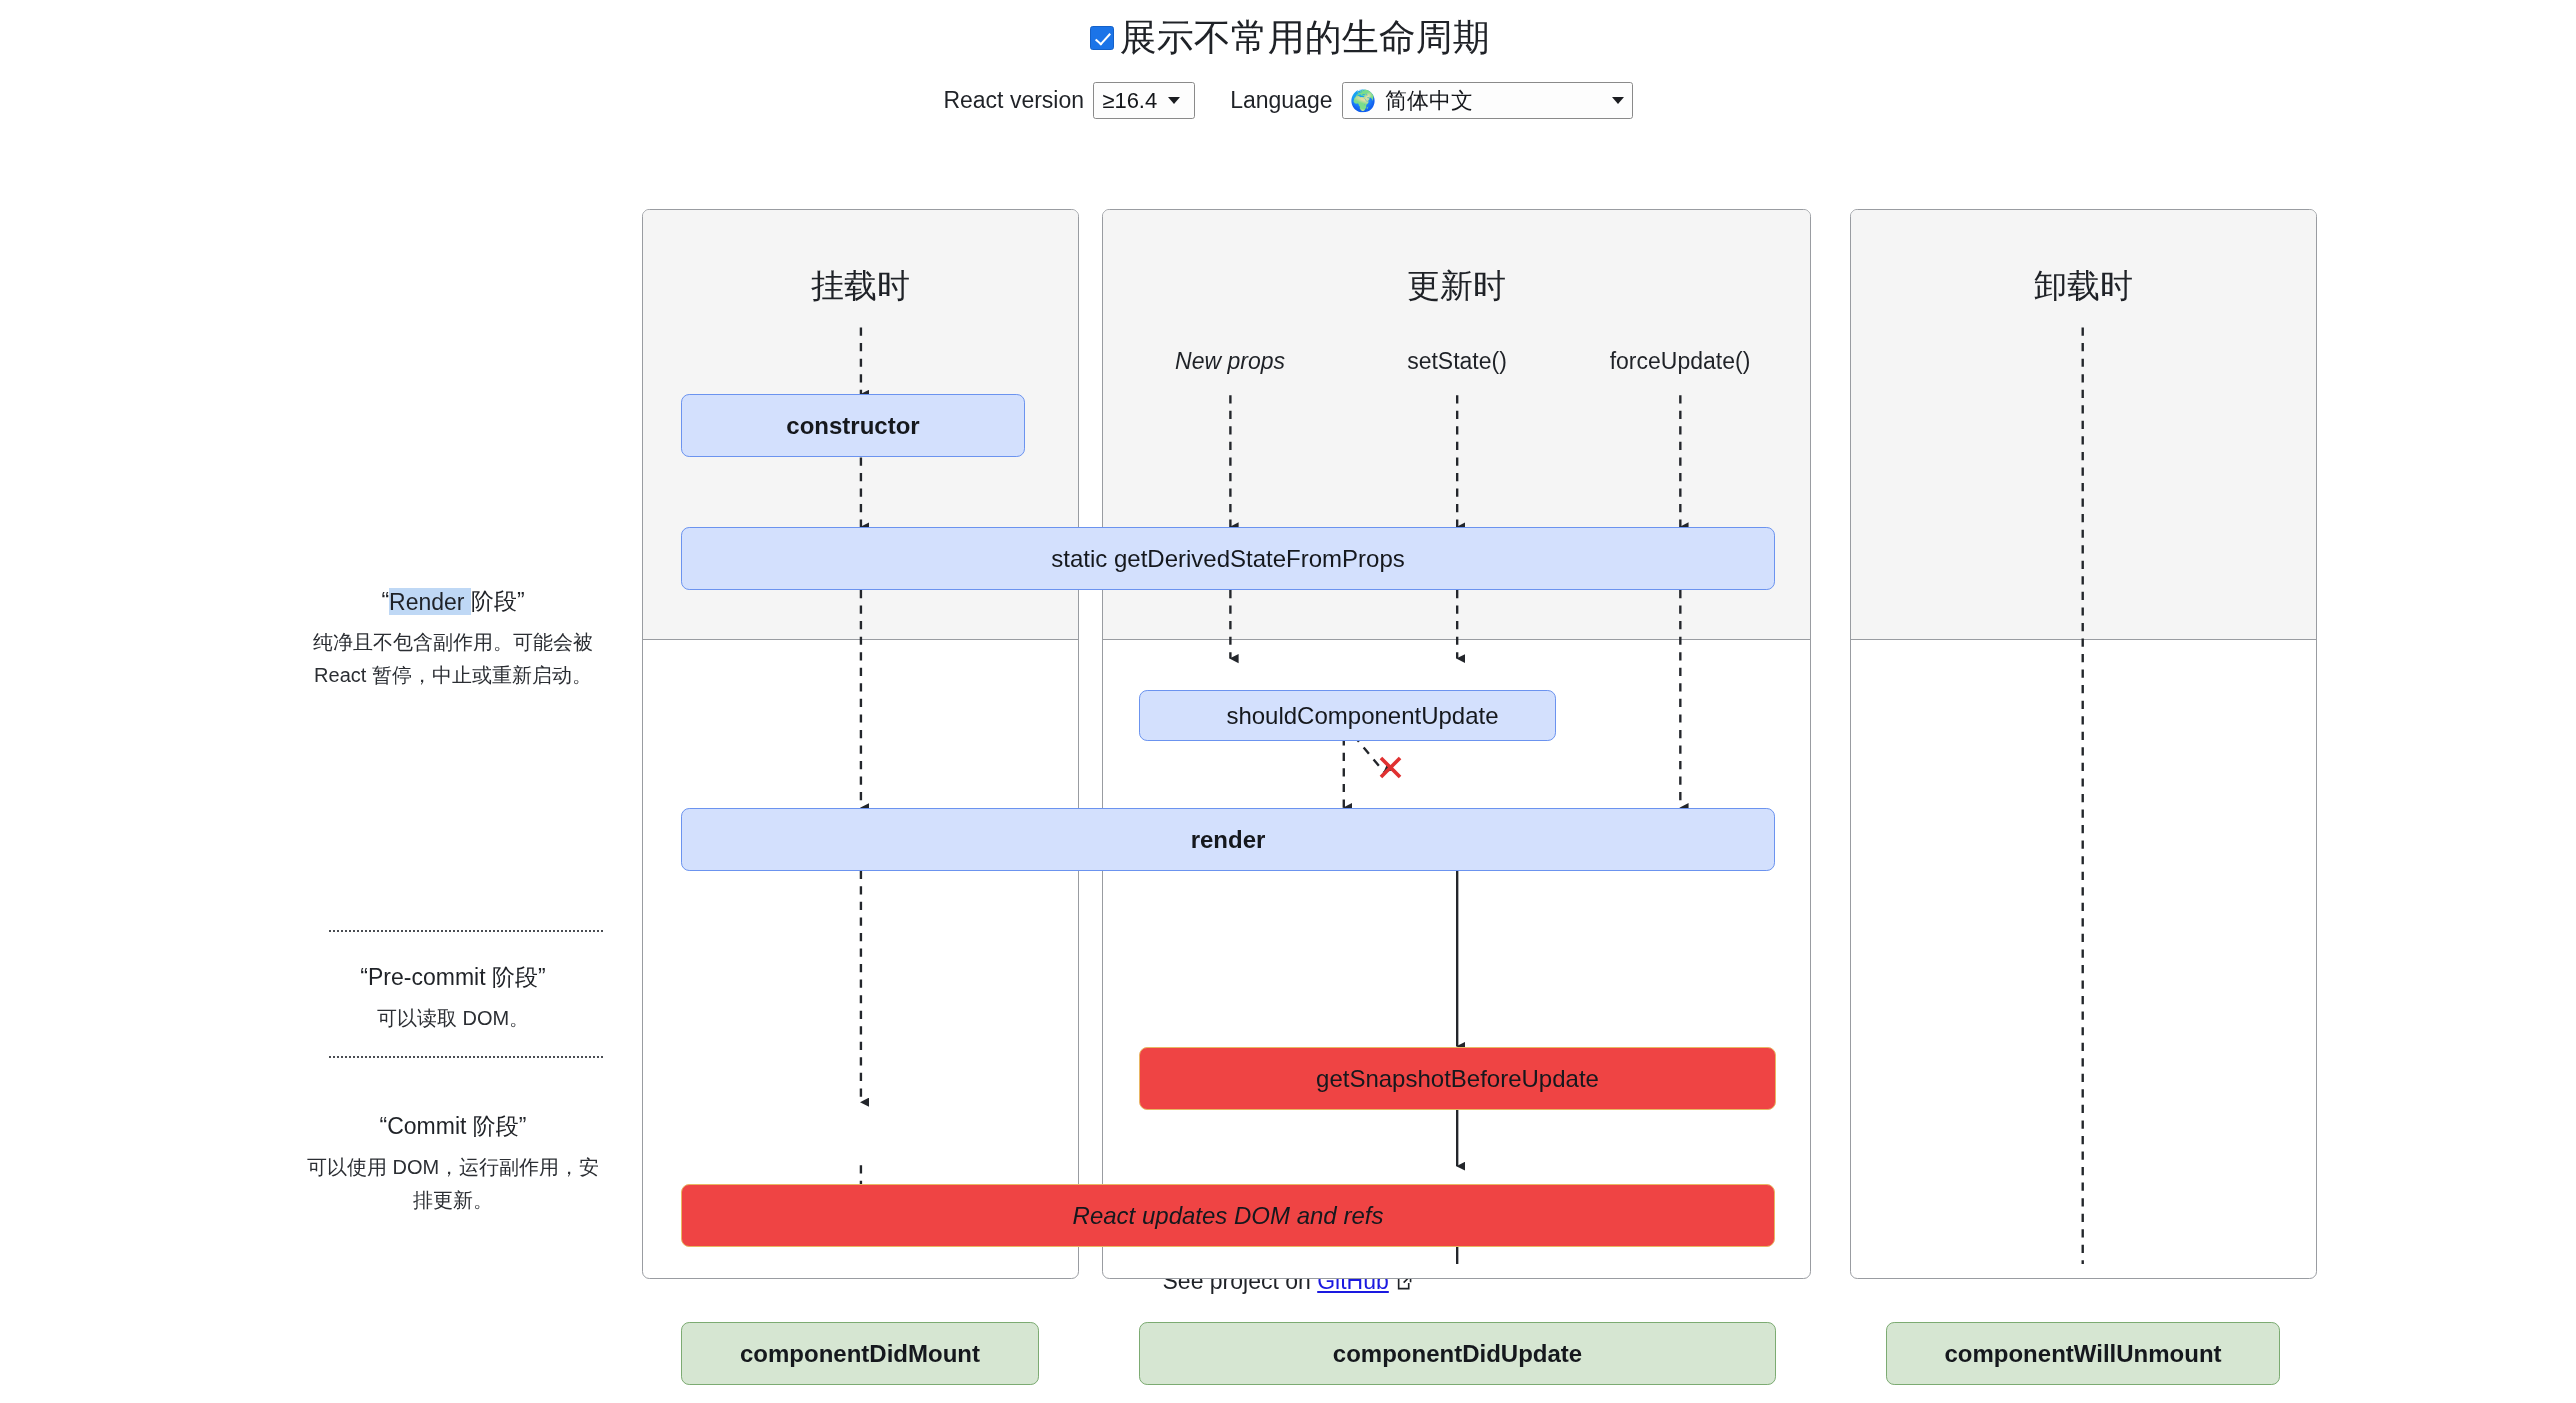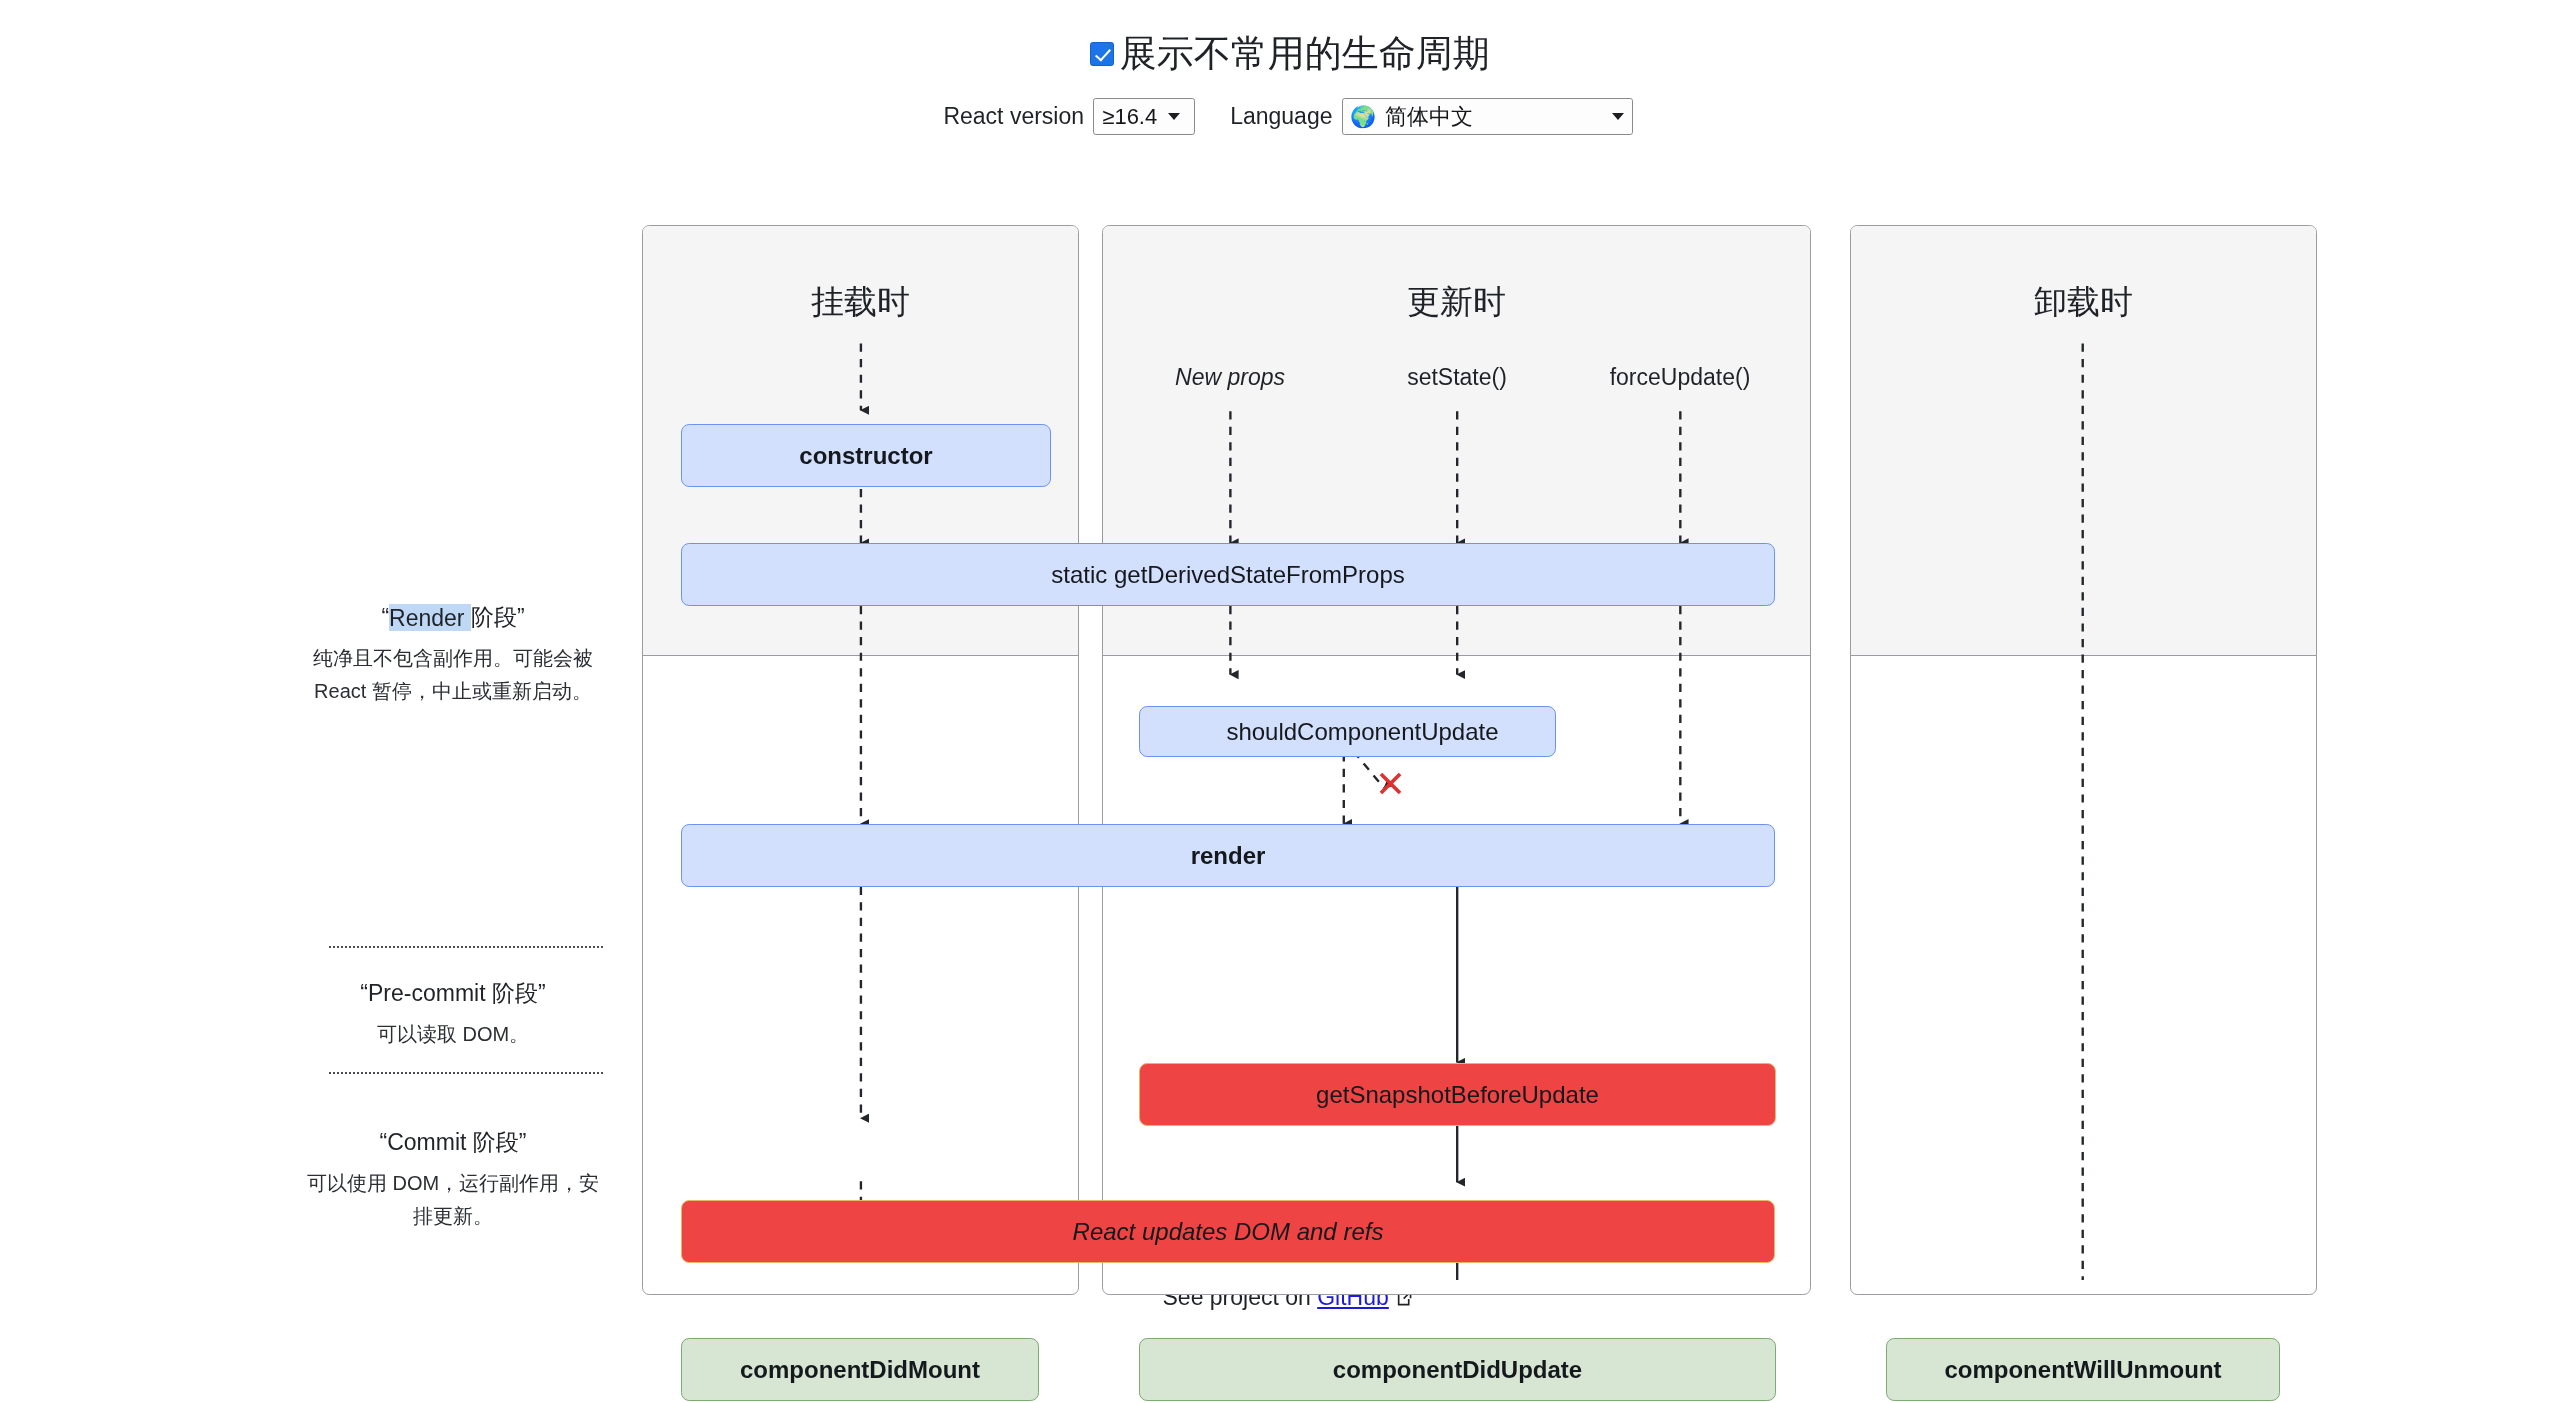--- a/index.html
+++ b/index.html
@@ -12,21 +12,21 @@
     color: #22252a;
     overflow: hidden;
   }
 
   
   #page-title {
     text-align: center;
     font-size: 37px;
     font-weight: 400;
     color: #1f2227;
-    padding-top: 32px;
+    padding-top: 16px;
     line-height: 1.2;
     display: flex;
     justify-content: center;
     align-items: center;
     gap: 1.8px;
     user-select: none;
   }
   #title-checkbox {
     width: 24px; height: 24px;
     margin-right: 3.7px;
@@ -301,21 +301,21 @@
 
   <div class="phase" style="top:981px;">
     <div class="phase-title">“Commit 阶段”</div>
     <div class="phase-desc">可以使用 DOM，运行副作用，安排更新。</div>
   </div>
 
   <div class="trigger ital" style="left:1230px; top:218px;">New props</div>
   <div class="trigger" style="left:1457px; top:218px;">setState()</div>
   <div class="trigger" style="left:1680px; top:218px;">forceUpdate()</div>
 
-  <div class="node blue bold" style="left:681px; top:278px; width:370px; height:63px;">constructor</div>
+  <div class="node blue bold" style="left:681px; top:264px; width:344px; height:63px;">constructor</div>
 
   <div class="node blue" style="left:681px; top:397px; width:1094px; height:63px;">static getDerivedStateFromProps</div>
 
   <div class="node blue" style="left:1139px; top:560px; width:417px; height:51px;padding-left:30px;">shouldComponentUpdate</div>
 
   <div class="node blue bold" style="left:681px; top:678px; width:1094px; height:63px;">render</div>
 
   <div class="node cream" style="left:1139px; top:917px; width:637px; height:63px;">getSnapshotBeforeUpdate</div>
 
   <div class="node cream ital" style="left:681px; top:1054px; width:1094px; height:63px;">React updates DOM and refs</div>

